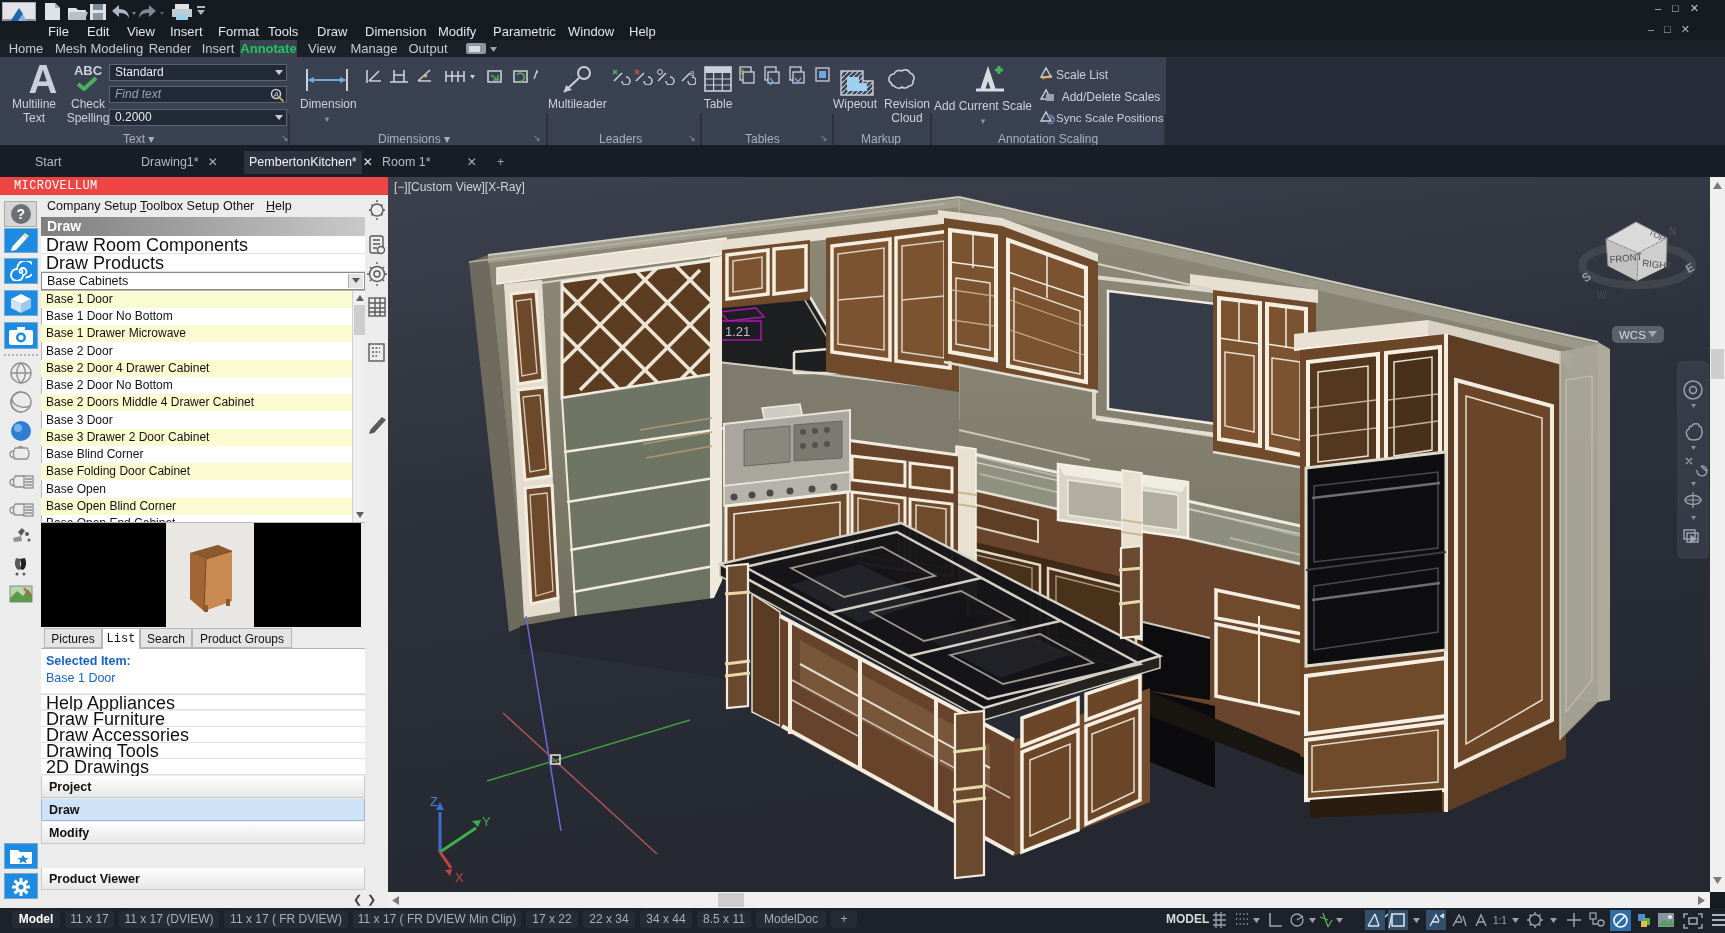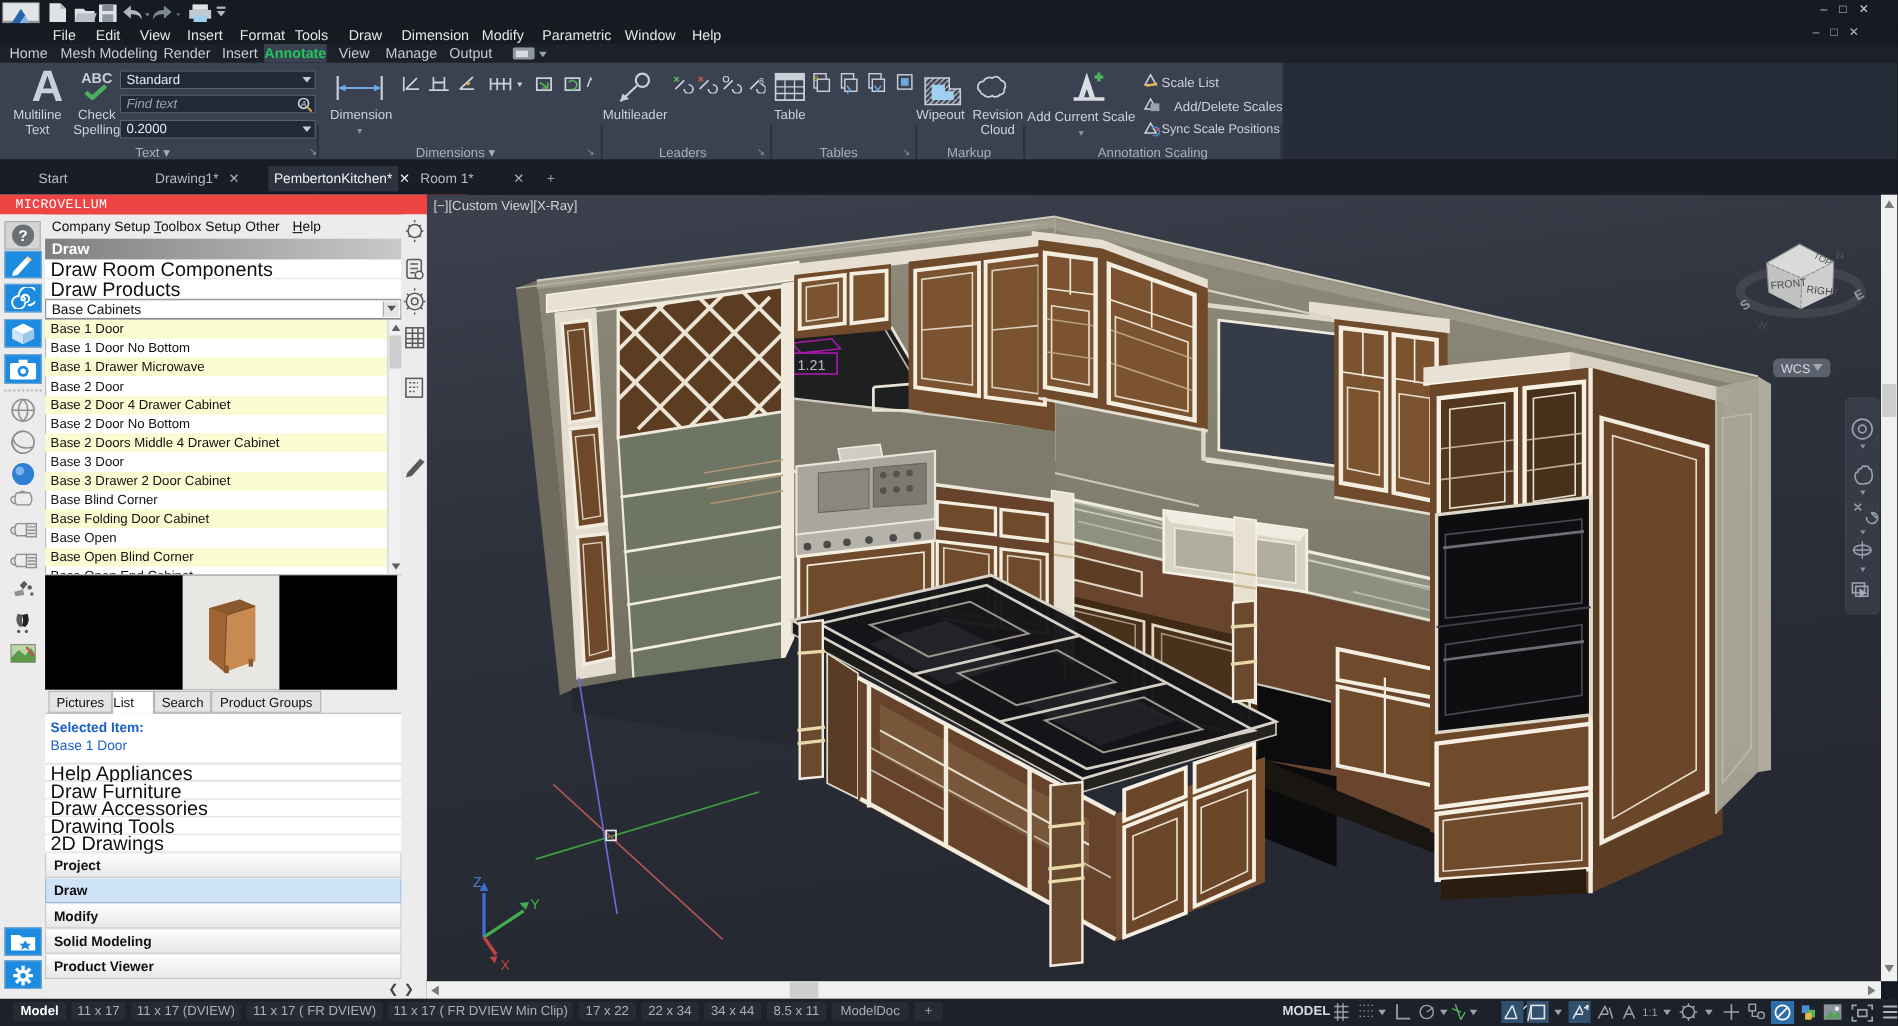--- a/index.html
+++ b/index.html
@@ -231,21 +231,21 @@
     <div class="rlabel" style="left:930px;top:42px;width:106px;">Add Current Scale<br><span style="font-size:9px;color:#8a93a3">▾</span></div>
     <svg class="abs" style="left:1038px;top:9px" width="18" height="14">
         <path d="M3 11 L8 2 L13 11 z" fill="none" stroke="#c9d0da" stroke-width="1.4"></path>
         <path d="M4 12 l10 -2" stroke="#e8b84a" stroke-width="2"></path>
       </svg>
     <div class="rlabel" style="left:1056px;top:11px;width:60px;text-align:left;">Scale List</div>
     <svg class="abs" style="left:1038px;top:31px" width="18" height="14">
         <path d="M3 11 L8 2 L13 11 z" fill="none" stroke="#c9d0da" stroke-width="1.4"></path>
         <rect x="8" y="6" width="8" height="7" fill="#9aa2ae"></rect>
       </svg>
-    <div class="rlabel" style="left:1056px;top:33px;width:110px;text-align:right;">Add/Delete Scales</div>
+    <div class="rlabel" style="left:1056px;top:33px;width:110px;text-align:center;">Add/Delete Scales</div>
     <svg class="abs" style="left:1038px;top:53px" width="18" height="14">
         <path d="M3 11 L8 2 L13 11 z" fill="none" stroke="#c9d0da" stroke-width="1.4"></path>
         <path d="M9 7 a4 4 0 1 1 1 6" stroke="#5588cc" stroke-width="1.5" fill="none"></path>
         <path d="M13 6 l3 2 l-3 2" fill="#c85050"></path>
       </svg>
     <div class="rlabel" style="left:1056px;top:55px;width:130px;text-align:left;font-size:11.5px;">Sync Scale Positions</div>
     <div class="plabel" style="left:998px;">Annotation Scaling</div>
     <div class="psep" style="left:288px"></div>
     <div class="psep" style="left:546px"></div>
     <div class="psep" style="left:700px"></div>
@@ -309,36 +309,35 @@
       <path d="M26 20 L52 12 L52 62 L24 72 Z" fill="#c88a50"></path>
       <path d="M10 14 L26 20 L24 72 L10 60 Z" fill="#a06636"></path>
       <path d="M26 20 L52 12 M26 20 L24 72" stroke="#7a4a24" stroke-width="1"></path>
       <rect x="24" y="66" width="4" height="7" fill="#8a5a2e"></rect>
         <rect x="46" y="60" width="4" height="7" fill="#8a5a2e"></rect>
     </svg>
   </div>
 
   <div class="abs" style="left:41px;top:628px;width:324px;height:21px;background:#ececec;border-bottom:1px solid #b5b5b5;color:#111;font-size:12px;">
     <span style="position:absolute;left:3px;top:0;width:58px;height:20px;line-height:20px;text-align:center;border:1px solid #b5b5b5;background:#e4e4e4;">Pictures</span>
-    <span style="position:absolute;left:61px;top:0;width:38px;height:21px;line-height:20px;text-align:left;border:1px solid #b5b5b5;border-bottom:none;background:#fff;">List</span>
+    <span style="position:absolute;left:61px;top:0;width:38px;height:21px;line-height:20px;text-align:center;border:1px solid #b5b5b5;border-bottom:none;background:#fff;font-family:Liberation Mono, monospace;">List</span>
     <span style="position:absolute;left:99px;top:0;width:52px;height:20px;line-height:20px;text-align:center;border:1px solid #b5b5b5;background:#e4e4e4;">Search</span>
     <span style="position:absolute;left:151px;top:0;width:100px;height:20px;line-height:20px;text-align:center;border:1px solid #b5b5b5;background:#e4e4e4;">Product Groups</span>
   </div>
   <div class="abs" style="left:41px;top:649px;width:324px;height:44px;background:#fff;"></div>
   <div class="abs" style="left:46px;top:654px;color:#1a62c8;font-size:12.5px;font-weight:bold;">Selected Item:</div>
   <div class="abs" style="left:46px;top:671px;color:#1a62c8;font-size:12.5px;">Base 1 Door</div>
   <div class="prow" style="top:694px;height:16px;line-height:16px;border-top:1px solid #d8d8d8;">Help Appliances</div>
   <div class="prow" style="top:711px;height:16px;line-height:16px;">Draw Furniture</div>
   <div class="prow" style="top:727px;height:16px;line-height:16px;">Draw Accessories</div>
   <div class="prow" style="top:743px;height:16px;line-height:16px;">Drawing Tools</div>
   <div class="prow" style="top:759px;height:16px;line-height:16px;">2D Drawings</div>
   <div class="sect" style="top:776px;">Project</div>
   <div class="sect" style="top:799px;background:#cfe3f8;border-color:#9ab8d8;">Draw</div>
   <div class="sect" style="top:822px;">Modify</div>
-  <div class="sect" style="top:845px;">Solid Modeling</div>
   <div class="sect" style="top:868px;">Product Viewer</div>
   <div class="abs" style="left:41px;top:891px;width:324px;height:17px;background:#ececec;color:#444;font-size:11px;">
     <span style="position:absolute;left:312px;top:2px;">❮</span>
       <span style="position:absolute;left:326px;top:2px;">❯</span>
   </div>
   <div id="paltitle" class="abs">MICROVELLUM</div>
   <div id="lrail" class="abs">
 
     <div class="abs" style="left:4px;top:6px;width:33px;height:26px;background:#d5d5d5;border:1px solid #aaa;"></div>
     <svg class="abs" style="left:10px;top:8px" width="22" height="22">

